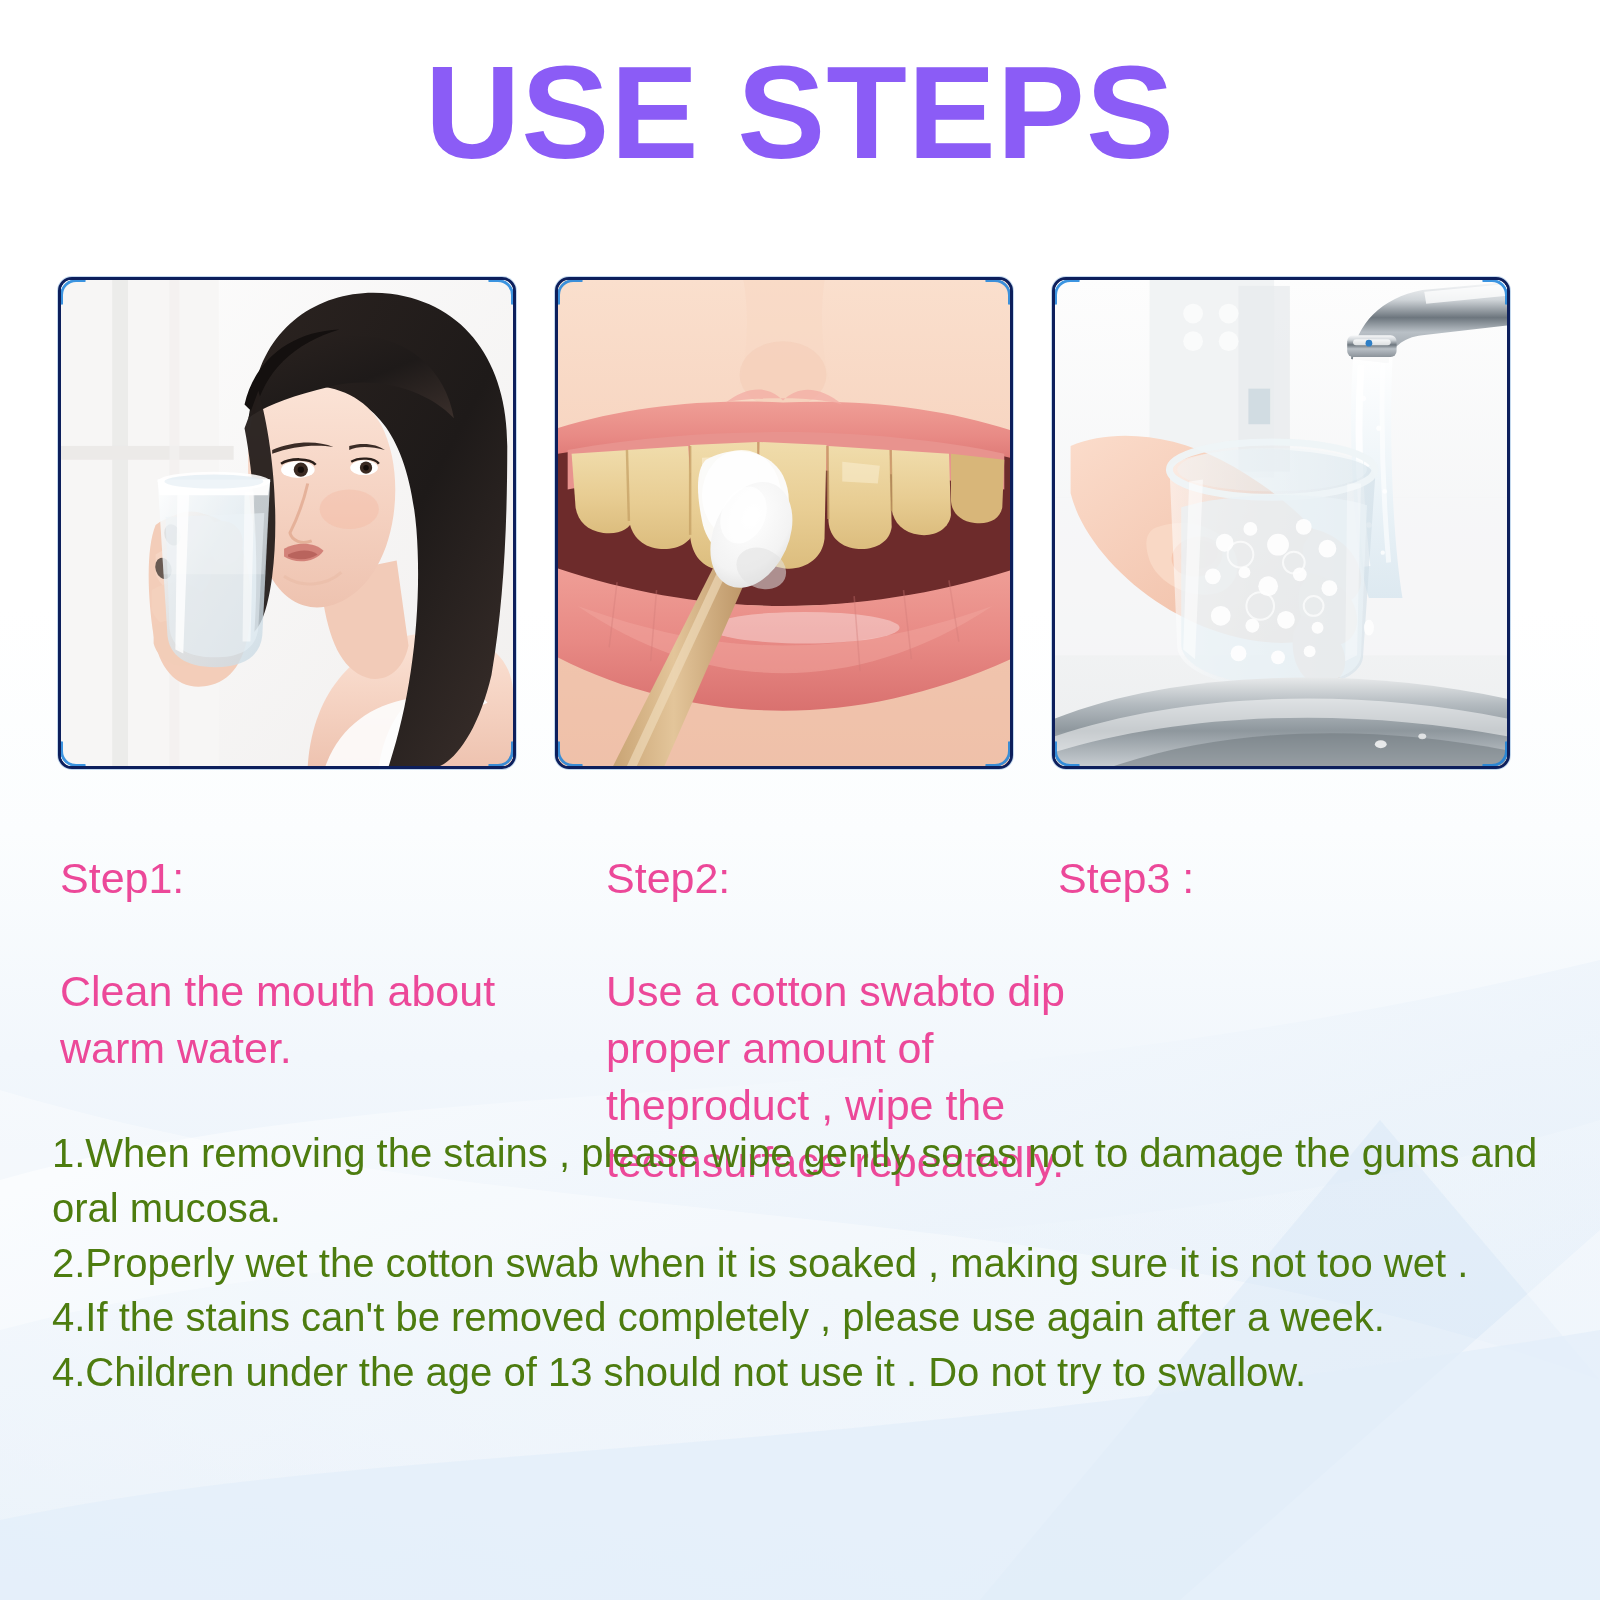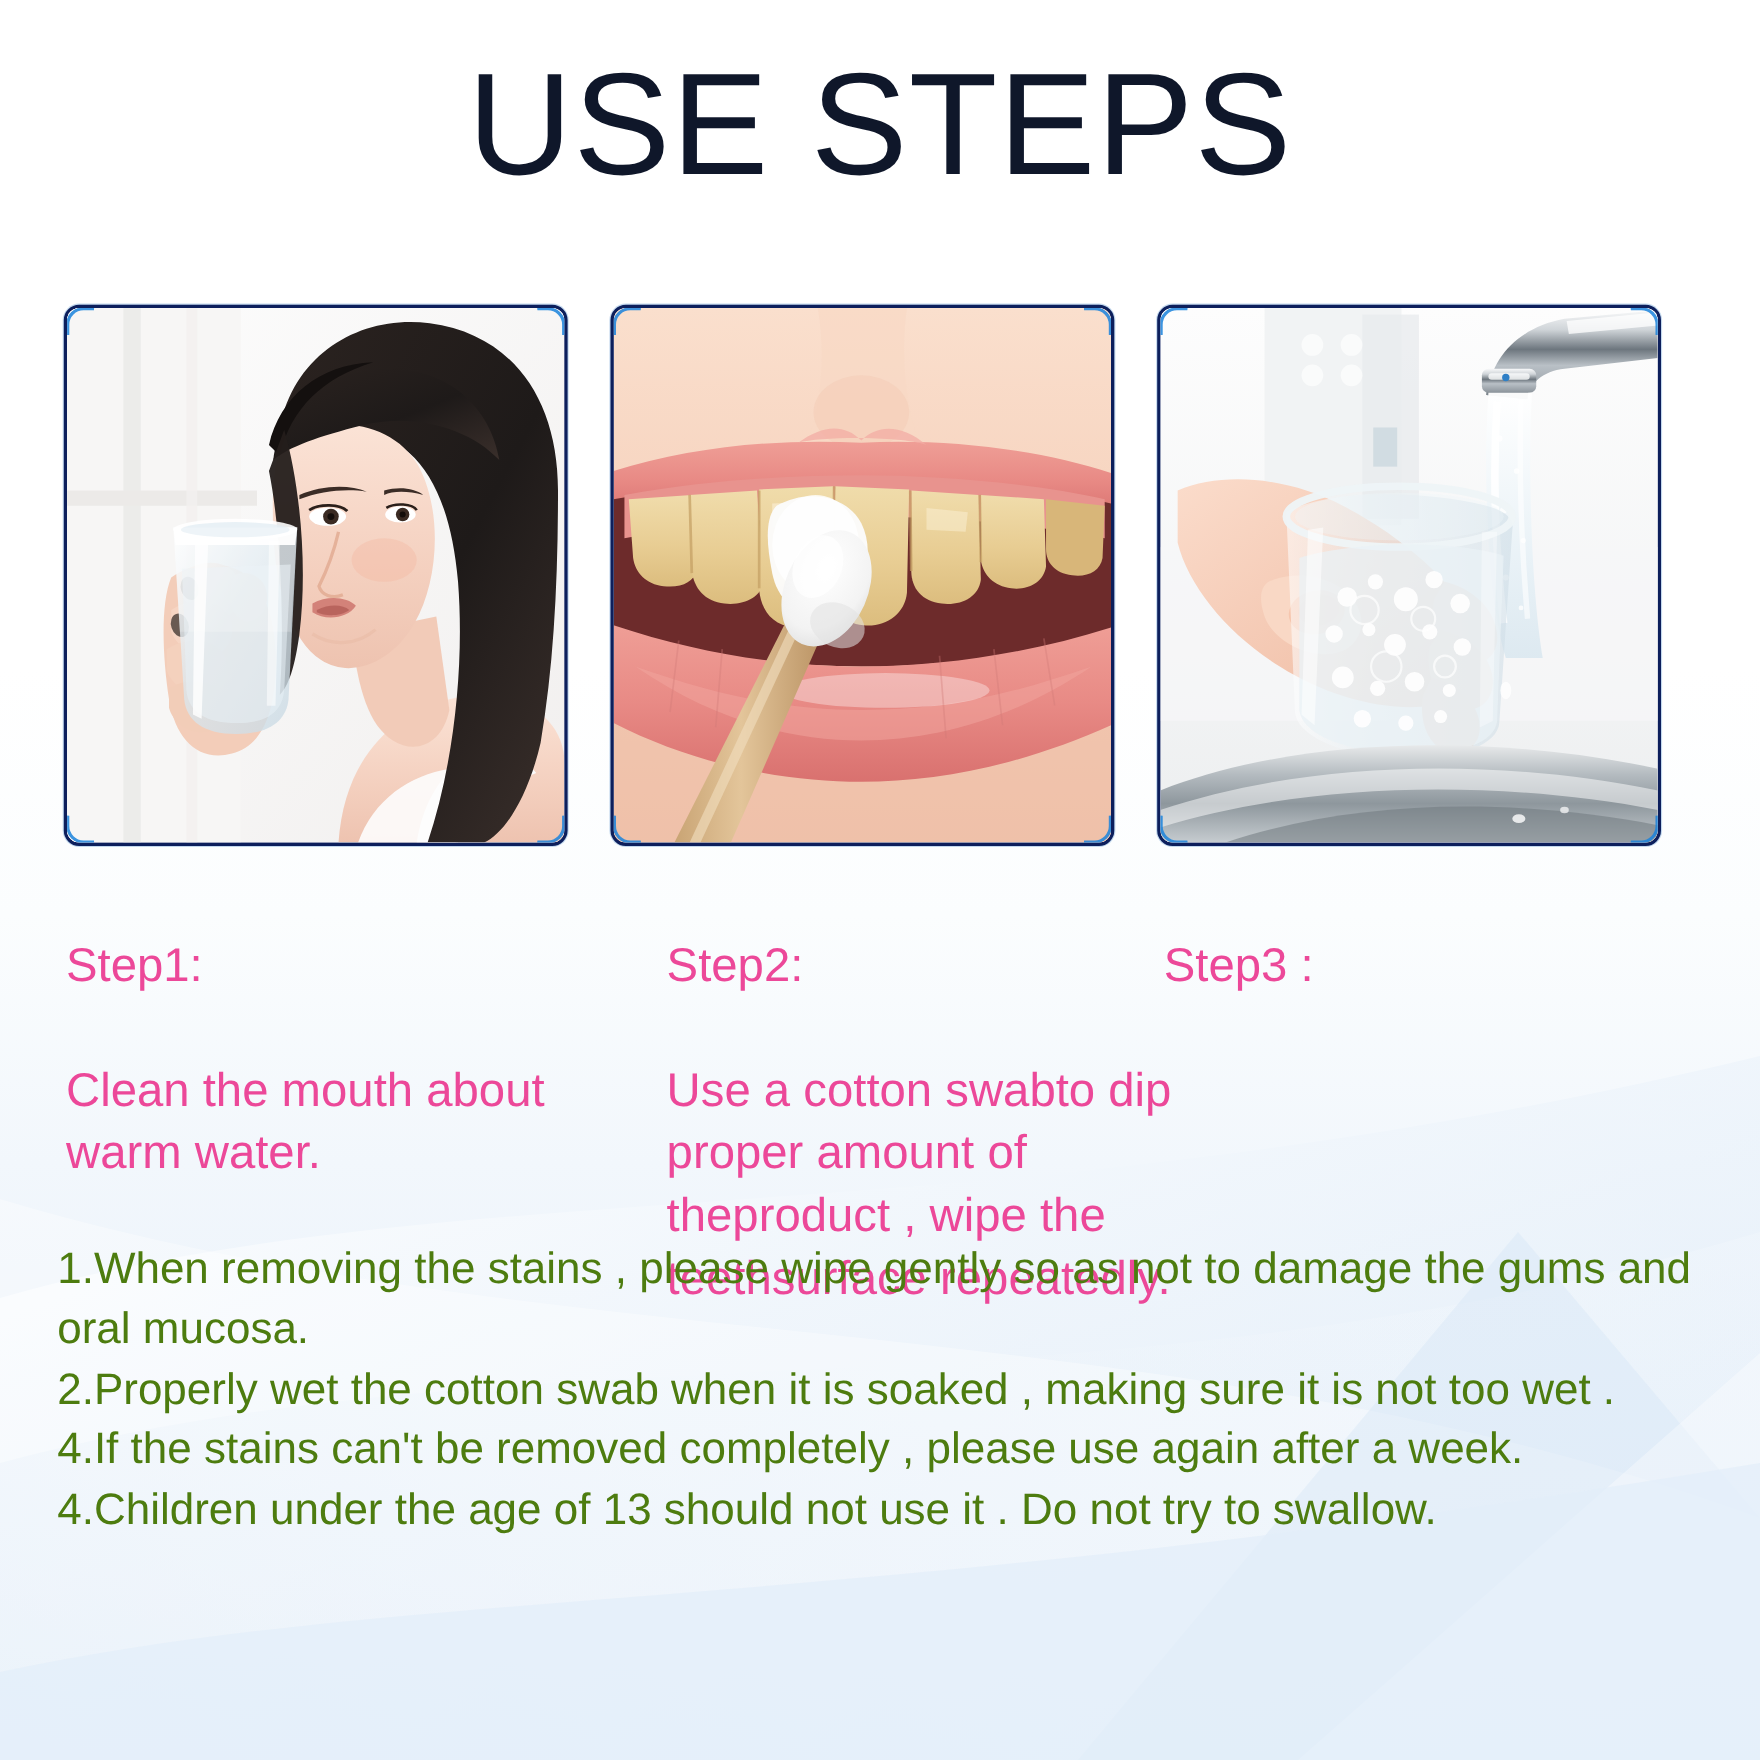--- a/index.html
+++ b/index.html
@@ -48,23 +48,23 @@
 
   
   .title {
     position: absolute;
     top: 42px;
     left: 0;
     width: 1600px;
     text-align: center;
     font-size: 132px;
     line-height: 1.08;
-    font-weight: normal;
+    font-weight: bold;
     letter-spacing: 1px;
-    color: #0f172a;
+    color: #8b5cf6;
     font-family: "Liberation Sans", sans-serif;
   }
 
   
   .photo-row {
     position: absolute;
     top: 277px;
     left: 58px;
     width: 1452px;
     height: 492px;

